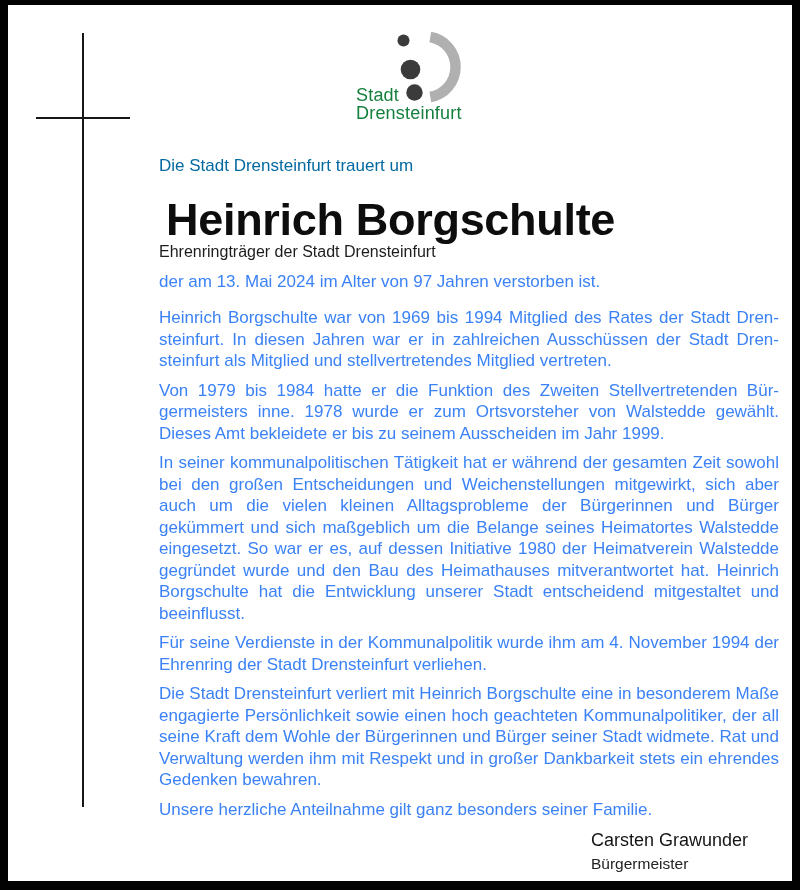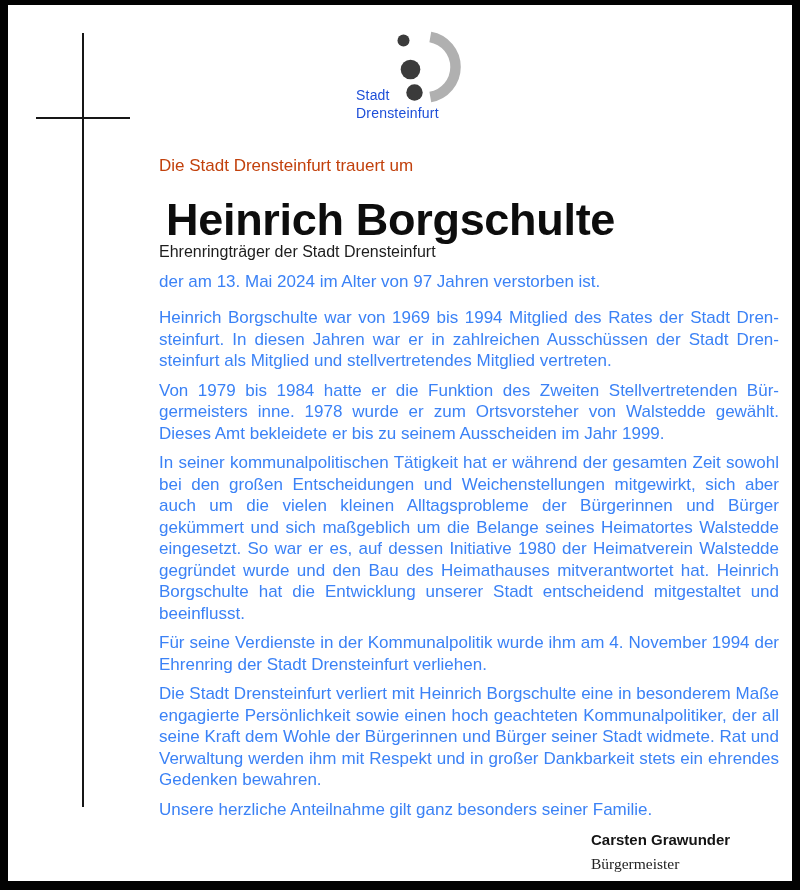--- a/index.html
+++ b/index.html
@@ -33,32 +33,32 @@
     background: #161616;
   }
   
   .logo-mark {
     position: absolute;
     left: 345px; top: 20px;
   }
   .logo-text {
     position: absolute;
     left: 348px; top: 81px;
-    font-size: 14px;
+    font-size: 18px;
     line-height: 18px;
-    color: #1d4ed8;
+    color: #15803d;
     letter-spacing: 0.2px;
     white-space: nowrap;
   }
   
   .intro {
     position: absolute;
     left: 151px; top: 150px;
     font-size: 17px; line-height: 22px;
-    color: #c2410c;
+    color: #0369a1;
   }
   .name {
     position: absolute;
     left: 149px; top: 181px;
     margin: 9px;
     font-size: 45px; line-height: 50px;
     font-weight: 700;
     letter-spacing: -0.3px;
     color: #0d0d0d;
     white-space: nowrap;
@@ -89,32 +89,31 @@
   }
   .bodytext p {
     margin: 0 0 8px 0;
   }
   .signature {
     position: absolute;
     left: 583px; top: 824px;
     color: #141414;
   }
   .sig-name {
-    font-size: 15px;
+    font-size: 18px;
     line-height: 22px;
-    font-weight: 700;
+    font-weight: 400;
     white-space: nowrap;
   }
   .sig-title {
     font-size: 15.5px;
     line-height: 19px;
     margin-top: 3px;
     color: #222222;
     white-space: nowrap;
-    font-family: Liberation Serif, serif;
   }
 </style>
 </head>
 <body>
 
 <div class="sheet">
 
   <div class="cross-v"></div>
   <div class="cross-h"></div>
 

